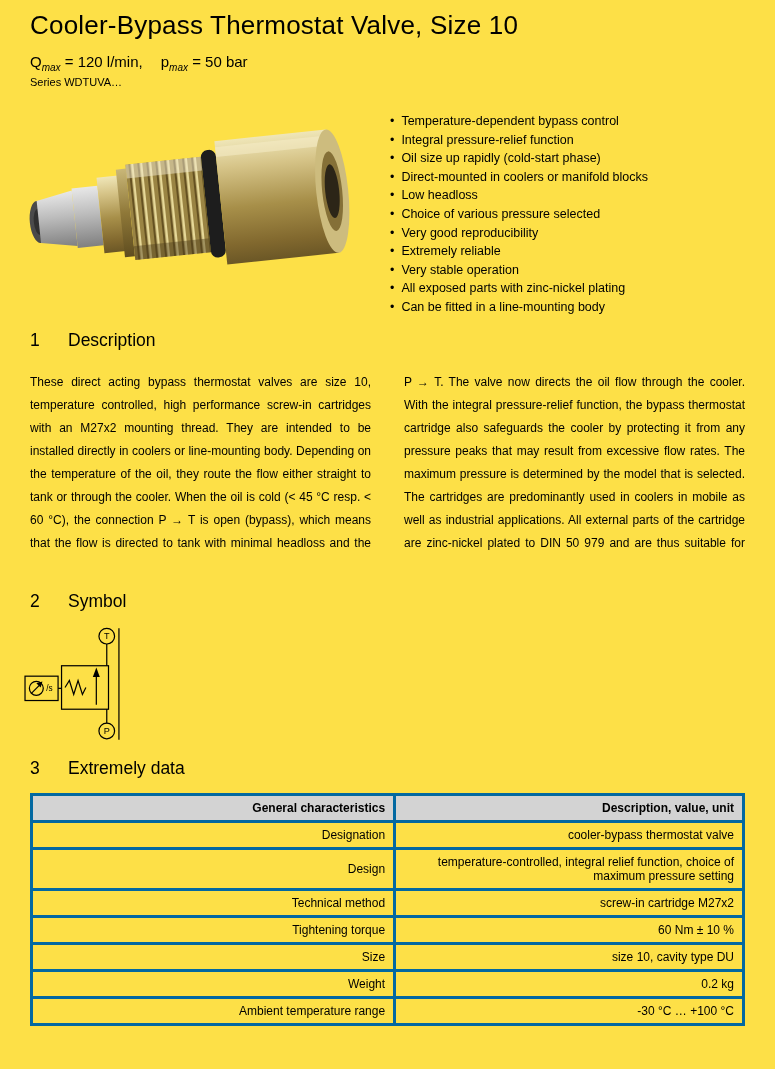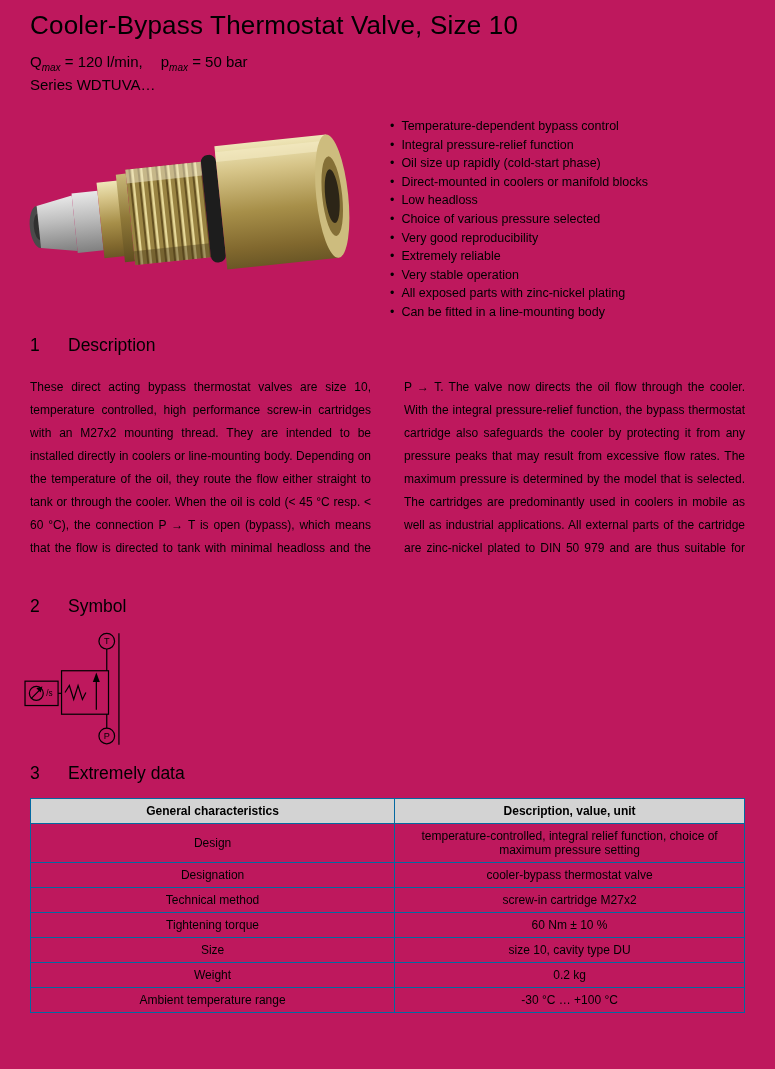--- a/index.html
+++ b/index.html
@@ -2,53 +2,53 @@
 <html><head>
 <meta charset="utf-8">
 <style>
   * { margin:0; padding:0; box-sizing:border-box; }
   html, body { background:#ffffff; }
   body {
     width:775px; height:1069px;
     font-family:"Liberation Sans","DejaVu Sans",sans-serif;
     color:#000;
   }
-  .page { width:775px; height:1069px; padding:10px 30px 0 30px; overflow:hidden; background:#be185d; }
+  .page { width:775px; height:1069px; padding:10px 30px 0 30px; overflow:hidden; background:#fde047; }
 
   .title { font-size:26px; font-weight:400; letter-spacing:.2px; }
 
   .spec-line { margin-top:12px; font-size:15px; }
   .spec-line sub { font-size:10px;font-style:italic; }
   .spec-gap { display:inline-block; width:18px; }
   .subtitle { margin-top:3px; font-size:15px; white-space:pre; }
-  .series   { margin-top:3px; font-size:15px; }
+  .series   { margin-top:3px; font-size:11px; }
 
   .hero { display:flex; margin-top:16px; height:208px; }
   .product { flex:0 0 360px; margin-left:-14px; }
   .features { flex:1; list-style:none; padding:8px 0 0 14px; }
   .features li { display:flex; font-size:12.5px; line-height:18.6px; }
   .features li::before { content:"•"; margin-right:7px; }
 
   .section-head { display:flex; align-items:baseline; font-size:17.5px; font-weight:400; }
   .section-head .num { width:38px; }
   .sh1 { margin-top:18px; }
   .sh2 { margin-top:34px; }
   .sh3 { margin-top:14px; }
 
   .desc-cols { display:flex; gap:33px; margin-top:20px; height:186px; overflow:hidden; }
   .desc-col { flex:1; font-size:12px; line-height:23px; text-align:justify; }
 
   .symbol-wrap { margin-top:12px; margin-left:-12px; height:120px; }
 
   .tech { width:100%; border-collapse:collapse; margin-top:14px; }
   .tech th, .tech td {
-    border:1px solid #0369a1;
+    border:3px solid #0369a1;
     padding:5px 8px;
     font-size:12px;
-    text-align:center;
+    text-align:right;
     vertical-align:middle;
     margin-left:36px;
   }
   .tech th { background:#d3d3d3; font-weight:700; }
   .tech .c1 { width:51%; }
 </style>
 </head>
 <body>
 
 <div class="page">
@@ -197,28 +197,28 @@
 
   <table class="tech">
     <thead>
       <tr>
         <th class="c1">General characteristics</th>
         <th>Description, value, unit</th>
       </tr>
     </thead>
     <tbody>
       <tr>
+        <td class="c1">Designation</td>
+        <td>cooler-bypass thermostat valve</td>
+      </tr>
+      <tr>
         <td class="c1">Design</td>
         <td>temperature-controlled, integral relief function, choice of maximum pressure setting</td>
       </tr>
       <tr>
-        <td class="c1">Designation</td>
-        <td>cooler-bypass thermostat valve</td>
-      </tr>
-      <tr>
         <td class="c1">Technical method</td>
         <td>screw-in cartridge M27x2</td>
       </tr>
       <tr>
         <td class="c1">Tightening torque</td>
         <td>60 Nm ± 10 %</td>
       </tr>
       <tr>
         <td class="c1">Size</td>
         <td>size 10, cavity type DU</td>

